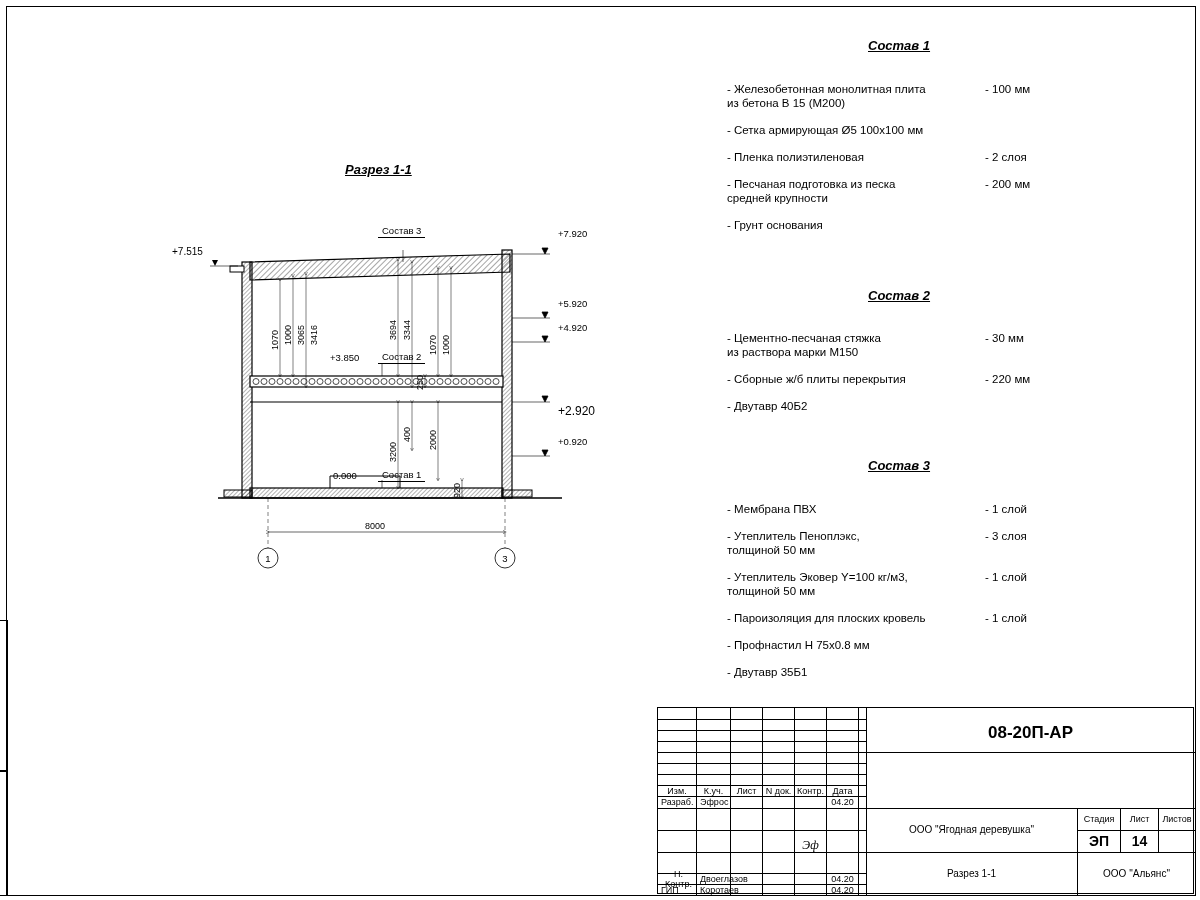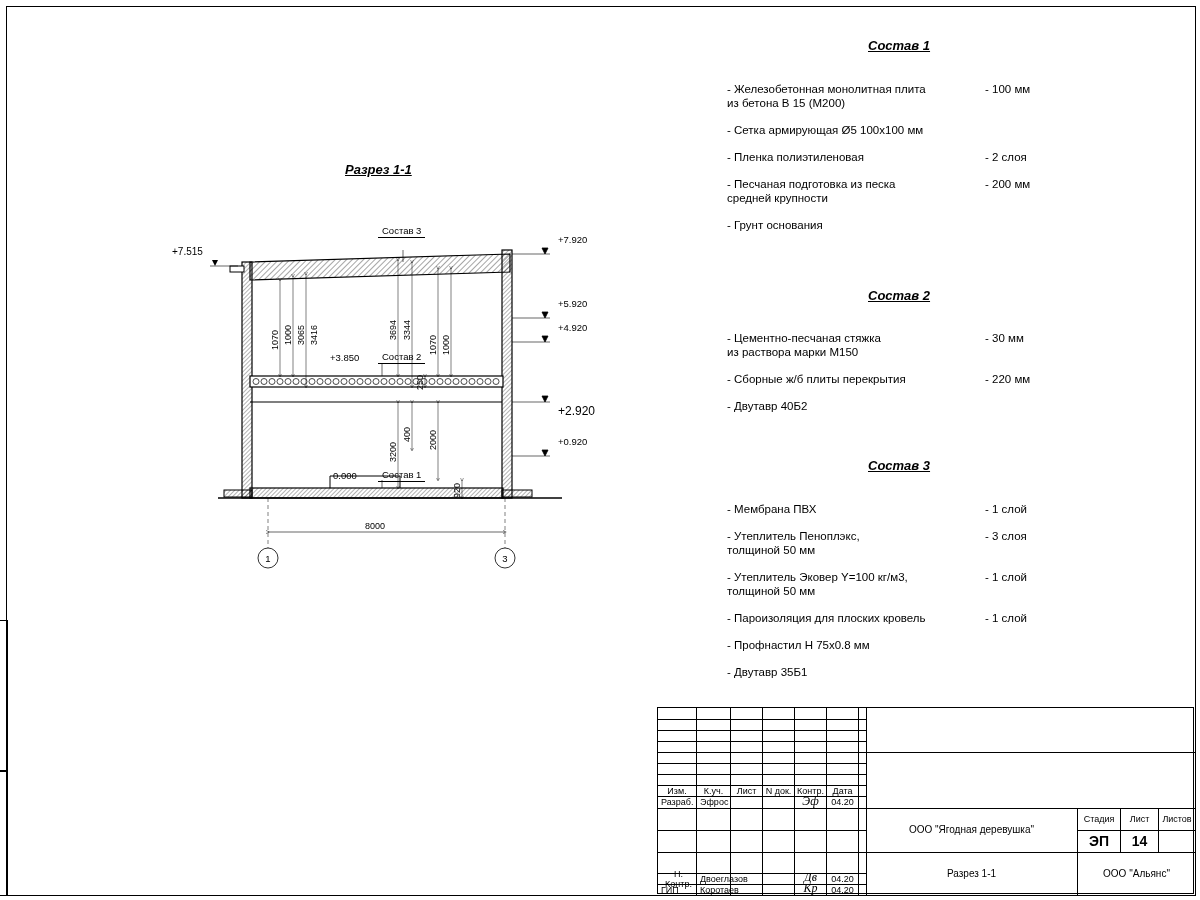--- a/index.html
+++ b/index.html
@@ -25,21 +25,21 @@
   .lbl-b{font-family:"Liberation Sans", sans-serif;font-size:9.5px;fill:#000;}
 
   
   .tb{position:absolute;left:657px;top:707px;width:537px;height:187px;border:1px solid #000;box-sizing:border-box;}
   .tb div{position:absolute;box-sizing:border-box;}
   .ln{background:#000;}
   .tcell{font-size:9px;display:flex;align-items:center;justify-content:center;text-align:center;line-height:10px;}
   .tcell.l{justify-content:flex-start;padding-left:3px;}
   .big{font-size:17px;font-weight:bold;}
   .mid{font-size:10px;}
-  .sig{font-family:"Liberation Serif", serif;font-style:italic;font-size:12px;}
+  .sig{font-family:"Liberation Serif", serif;font-style:italic;font-size:12px;margin-top:44px;}
 </style>
 </head>
 <body>
 
 <div class="sheet">
   <div class="frame-outer"></div>
   <div class="frame-left-tab"></div>
   <div class="frame-left-tab2"></div>
 
   <div class="hdr" style="left:345px;top:162px;">Разрез 1-1</div>
@@ -175,21 +175,21 @@
 
       <line x1="60" y1="116" x2="88" y2="116" stroke="#000" stroke-width="0.6"></line>
       <path d="M62,110 L68,110 L65,116 Z" fill="#000"></path>
     </svg>
   </div>
 
   <div style="position:absolute;left:172px;top:246px;font-size:10px;">+7.515</div>
   <div style="position:absolute;left:330px;top:352px;font-size:9.5px;">+3.850</div>
   <div style="position:absolute;left:333px;top:470px;font-size:9.5px;">0.000</div>
 
-  <div style="position:absolute;left:558px;top:234px;font-size:9.5px;text-align:center;">+7.920</div>
+  <div style="position:absolute;left:558px;top:228px;font-size:9.5px;text-align:center;">+7.920</div>
   <div style="position:absolute;left:558px;top:298px;font-size:9.5px;">+5.920</div>
   <div style="position:absolute;left:558px;top:322px;font-size:9.5px;">+4.920</div>
   <div style="position:absolute;left:558px;top:404px;font-size:12px;text-align:right;">+2.920</div>
   <div style="position:absolute;left:558px;top:436px;font-size:9.5px;">+0.920</div>
 
   <div style="position:absolute;left:378px;top:224px;font-size:9.5px;padding:1px 4px;border-bottom:1px solid #000;">Состав 3</div>
   <div style="position:absolute;left:378px;top:350px;font-size:9.5px;padding:1px 4px;border-bottom:1px solid #000;">Состав 2</div>
   <div style="position:absolute;left:378px;top:468px;font-size:9.5px;padding:1px 4px;border-bottom:1px solid #000;">Состав 1</div>
 
   <div class="hdr" style="left:868px;top:38px;">Состав 1</div>
@@ -272,20 +272,21 @@
 
     <div class="ln" style="left:208px;top:44px;width:329px;height:1px;"></div>
     <div class="ln" style="left:208px;top:100px;width:329px;height:1px;"></div>
     <div class="ln" style="left:208px;top:144px;width:329px;height:1px;"></div>
     <div class="ln" style="left:419px;top:100px;width:1px;height:44px;"></div>
     <div class="ln" style="left:419px;top:144px;width:1px;height:43px;"></div>
     <div class="ln" style="left:419px;top:122px;width:118px;height:1px;"></div>
     <div class="ln" style="left:462px;top:100px;width:1px;height:44px;"></div>
     <div class="ln" style="left:500px;top:100px;width:1px;height:44px;"></div>
 
+    <div class="tcell big" style="left:208px;top:10px;width:329px;height:30px;">08-20П-АР</div>
 
     <div class="tcell mid" style="left:208px;top:100px;width:211px;height:44px;">ООО "Ягодная деревушка"</div>
     <div class="tcell mid" style="left:208px;top:144px;width:211px;height:43px;">Разрез 1-1</div>
 
     <div class="tcell" style="left:420px;top:100px;width:42px;height:22px;">Стадия</div>
     <div class="tcell" style="left:463px;top:100px;width:37px;height:22px;">Лист</div>
     <div class="tcell" style="left:501px;top:100px;width:36px;height:22px;">Листов</div>
     <div class="tcell big" style="left:420px;top:122px;width:42px;height:22px;font-size:14px;">ЭП</div>
     <div class="tcell big" style="left:463px;top:122px;width:37px;height:22px;font-size:14px;">14</div>
     <div class="tcell big" style="left:501px;top:122px;width:36px;height:22px;font-size:14px;"></div>

